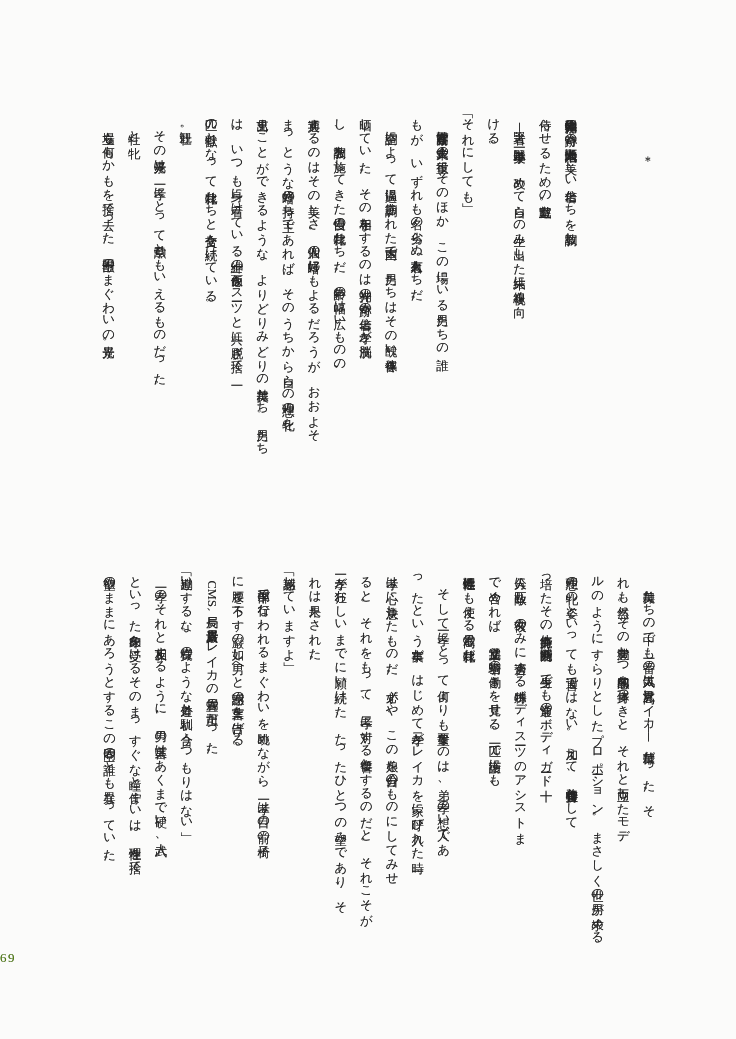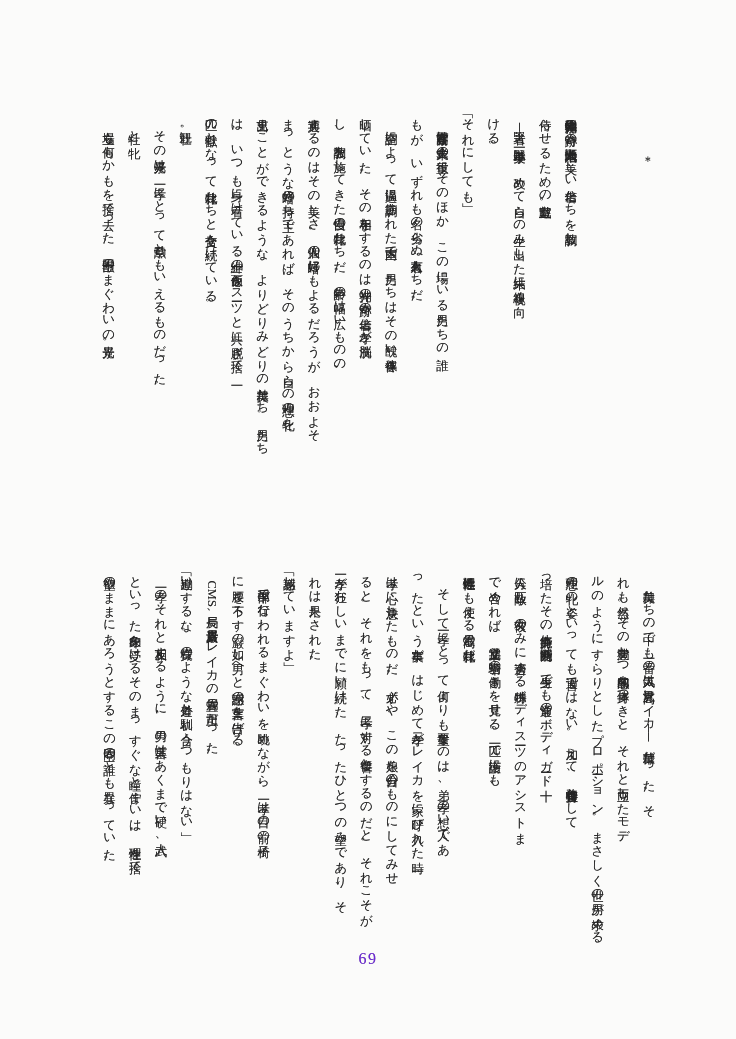--- a/index.html
+++ b/index.html
@@ -26,24 +26,23 @@
     line-height:25.7px;
     height:100%;
     margin:0;padding:0;
     letter-spacing:.1px;
   }
   #top-block{ top:110px; right:76px; height:374px; }
   #bottom-block{ top:568px; right:75px; height:374px; }
   .page-number{
     position:absolute;
     top:950px;left:0;width:736px;
-    text-align:center;
-    font-size:16px;
+    font-size:13px;
     letter-spacing:1.5px;
-    color:#6d28d9;
+    color:#4d7c0f;
     text-shadow:0 0 .4px rgba(20,20,20,.4);
   }
 </style>
 </head>
 <body>
 
 <div class="page" style="background: rgb(251, 251, 250);">
   <div class="vblock" id="top-block" style="color: rgb(36, 36, 36);"><div class="line">　　　＊</div><div class="line"></div><div class="line"></div><div class="line">宗教団体神光の奇跡の本拠地下六階。美しい信者たちを調教し、</div><div class="line">侍らせるための遊戯室。</div><div class="line">　賢者──小美野一孝は、改めて自らの生み出した結末に視線を向</div><div class="line">ける。</div><div class="line">「それにしても」</div><div class="line">　警察庁高官に大企業の重役、そのほか、この場にいる男たちの誰</div><div class="line">もが、いずれも名の劣らぬ有名人たちだ。</div><div class="line">　空調によって適温に調節された室内で、男たちはその醜い裸体を</div><div class="line">晒していた。その相手をするのは神光の奇跡の信者、一孝が洗脳</div><div class="line">し、調教を施してきた自慢の牝隷たちだ。年齢の幅は広いものの、</div><div class="line">共通するのはその美しさ。個人の嗜好にもよるだろうが、おおよそ</div><div class="line">まっとうな嗜好の持ち主であれば、そのうちから自らの理想の牝を</div><div class="line">見出すことができるような、よりどりみどりの美隷たち。男たち</div><div class="line">は、いつも身に着けている紳士の仮面をスーツと共に脱ぎ捨て、一</div><div class="line">匹の牡獣となって牝隷たちと交合を続けている。</div><div class="line">　壮観。</div><div class="line">　その光景は、一孝にとって勲章ともいえるものだった。</div><div class="line">　牡と牝。</div><div class="line">　立場も何もかもを捨て去った、獣同士のまぐわいの光景。</div></div>
   <div class="vblock" id="bottom-block" style="color: rgb(36, 36, 36);"><div class="line">　美隷たちの中でも一番の人気は高見沢レイカ──隷華だった。そ</div><div class="line">れも当然。その豊満かつ肉感的な身体つきと、それと両立したモデ</div><div class="line">ルのようにすらりとしたプロポーション。まさしく世の男が求める</div><div class="line">理想の牝の姿といっても過言ではない。加えて、特務捜査官として</div><div class="line">培ったその身体能力、判断能力は、生身でも通常のボディガード十</div><div class="line">人分に匹敵し、彼女のみに適合する特殊ボディスーツのアシストま</div><div class="line">で含めれば、文字通り一騎当千の働きを見せる。一匹で護衛にも、</div><div class="line">性欲処理にも使える最高の牝隷だ。</div><div class="line">　そして一孝にとって何よりも重要なのは、弟、孝二の想い人であ</div><div class="line">ったという事実だ。はじめて孝二がレイカを家に呼び入れた時、一</div><div class="line">孝は心に決意したものだ。必ずや、この娘を自分のものにしてみせ</div><div class="line">ると。それをもって、孝二に対する復讐とするのだと。それこそが</div><div class="line">一孝が狂おしいまでに願い続けた、たったひとつの望みであり、そ</div><div class="line">れは果たされた。</div><div class="line">「感謝していますよ」</div><div class="line">　部屋中で行なわれるまぐわいを眺めながら、一孝は目の前の椅子</div><div class="line">に腰を下ろす巌の如し男へと感謝の言葉を告げる。</div><div class="line">　CMS局長、巌居景貴。レイカの直属の上司だった。</div><div class="line">「勘違いするな。貴様のような外道と馴れ合うつもりはない」</div><div class="line">　一孝のそれと相反するように、男の言葉はあくまで硬い。武人、</div><div class="line">といった印象を受けるそのまっすぐな瞳と佇まいは、理性を捨て、</div><div class="line">欲望のままにあろうとするこの空間の誰とも異なっていた。</div></div>
   <div class="page-number">69</div>

